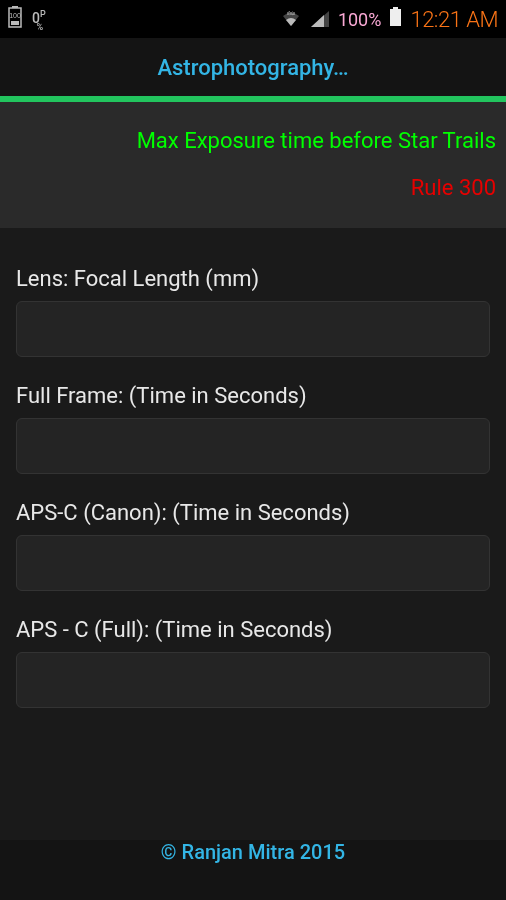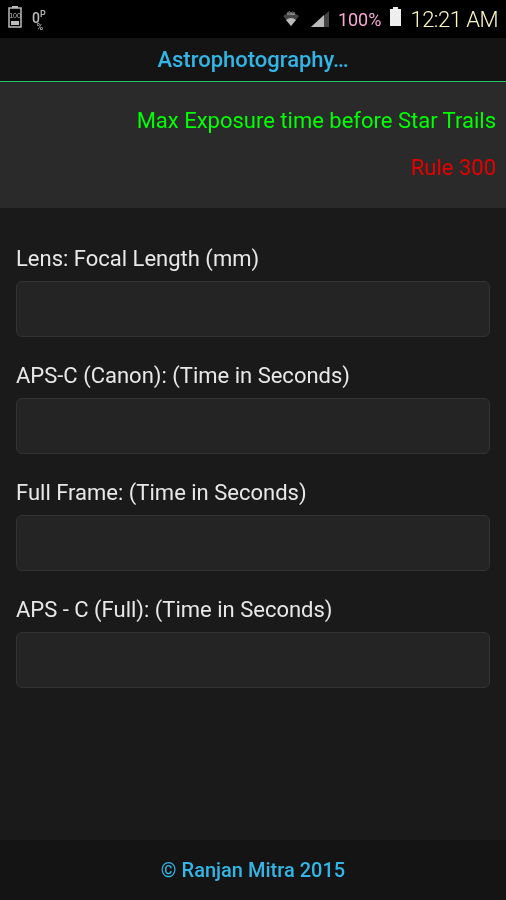--- a/index.html
+++ b/index.html
@@ -39,31 +39,31 @@
     }
     .battery-pct {
       font-size: 18px;
       color: #f9a8d4;
     }
     .battery-full {
       display: inline-block;
     }
     .clock {
       font-size: 22px;
-      color: #fef9c3;
+      color: #f97316;
       font-weight: 300;
       letter-spacing: -0.5px;
     }
     .app-header {
-      height: 44px;
+      height: 64px;
       background: #141414;
       display: flex;
       align-items: center;
       justify-content: center;
-      border-bottom: 1px solid #22c55e;
+      border-bottom: 6px solid #22c55e;
     }
     .app-title {
       color: #33b5e5;
       font-size: 22px;
       font-weight: 500;
     }
     .info-section {
       background: #2a2a2a;
       padding: 26px 10px 28px;
       text-align: right;
@@ -103,21 +103,20 @@
       outline: none;
     }
     .footer {
       position: absolute;
       bottom: 0;
       left: 0;
       right: 0;
       height: 60px;
       background: #141414;
       display: flex;
-      align-items: center;
       justify-content: center;
     }
     .footer-text {
       color: #33b5e5;
       font-size: 20px;
       font-weight: 500;
     }
     .zero-p-icon {
       font-size: 14px;
       line-height: 1;
@@ -178,25 +177,25 @@
   <div class="info-title">Max Exposure time before Star Trails</div>
   <div class="info-rule">Rule 300</div>
 </div>
 
 <div class="form-section">
   <div class="field-group">
     <div class="field-label">Lens: Focal Length (mm)</div>
     <input class="field-input" type="text" value="" style="">
   </div>
   <div class="field-group">
+    <div class="field-label">Full Frame: (Time in Seconds)</div>
+    <input class="field-input" type="text" value="" style="">
+  </div>
+  <div class="field-group">
     <div class="field-label">APS-C (Canon): (Time in Seconds)</div>
-    <input class="field-input" type="text" value="" style="">
-  </div>
-  <div class="field-group">
-    <div class="field-label">Full Frame: (Time in Seconds)</div>
     <input class="field-input" type="text" value="" style="">
   </div>
   <div class="field-group">
     <div class="field-label">APS - C (Full): (Time in Seconds)</div>
     <input class="field-input" type="text" value="" style="">
   </div>
 </div>
 
 <div class="footer">
   <span class="footer-text">© Ranjan Mitra 2015</span>

